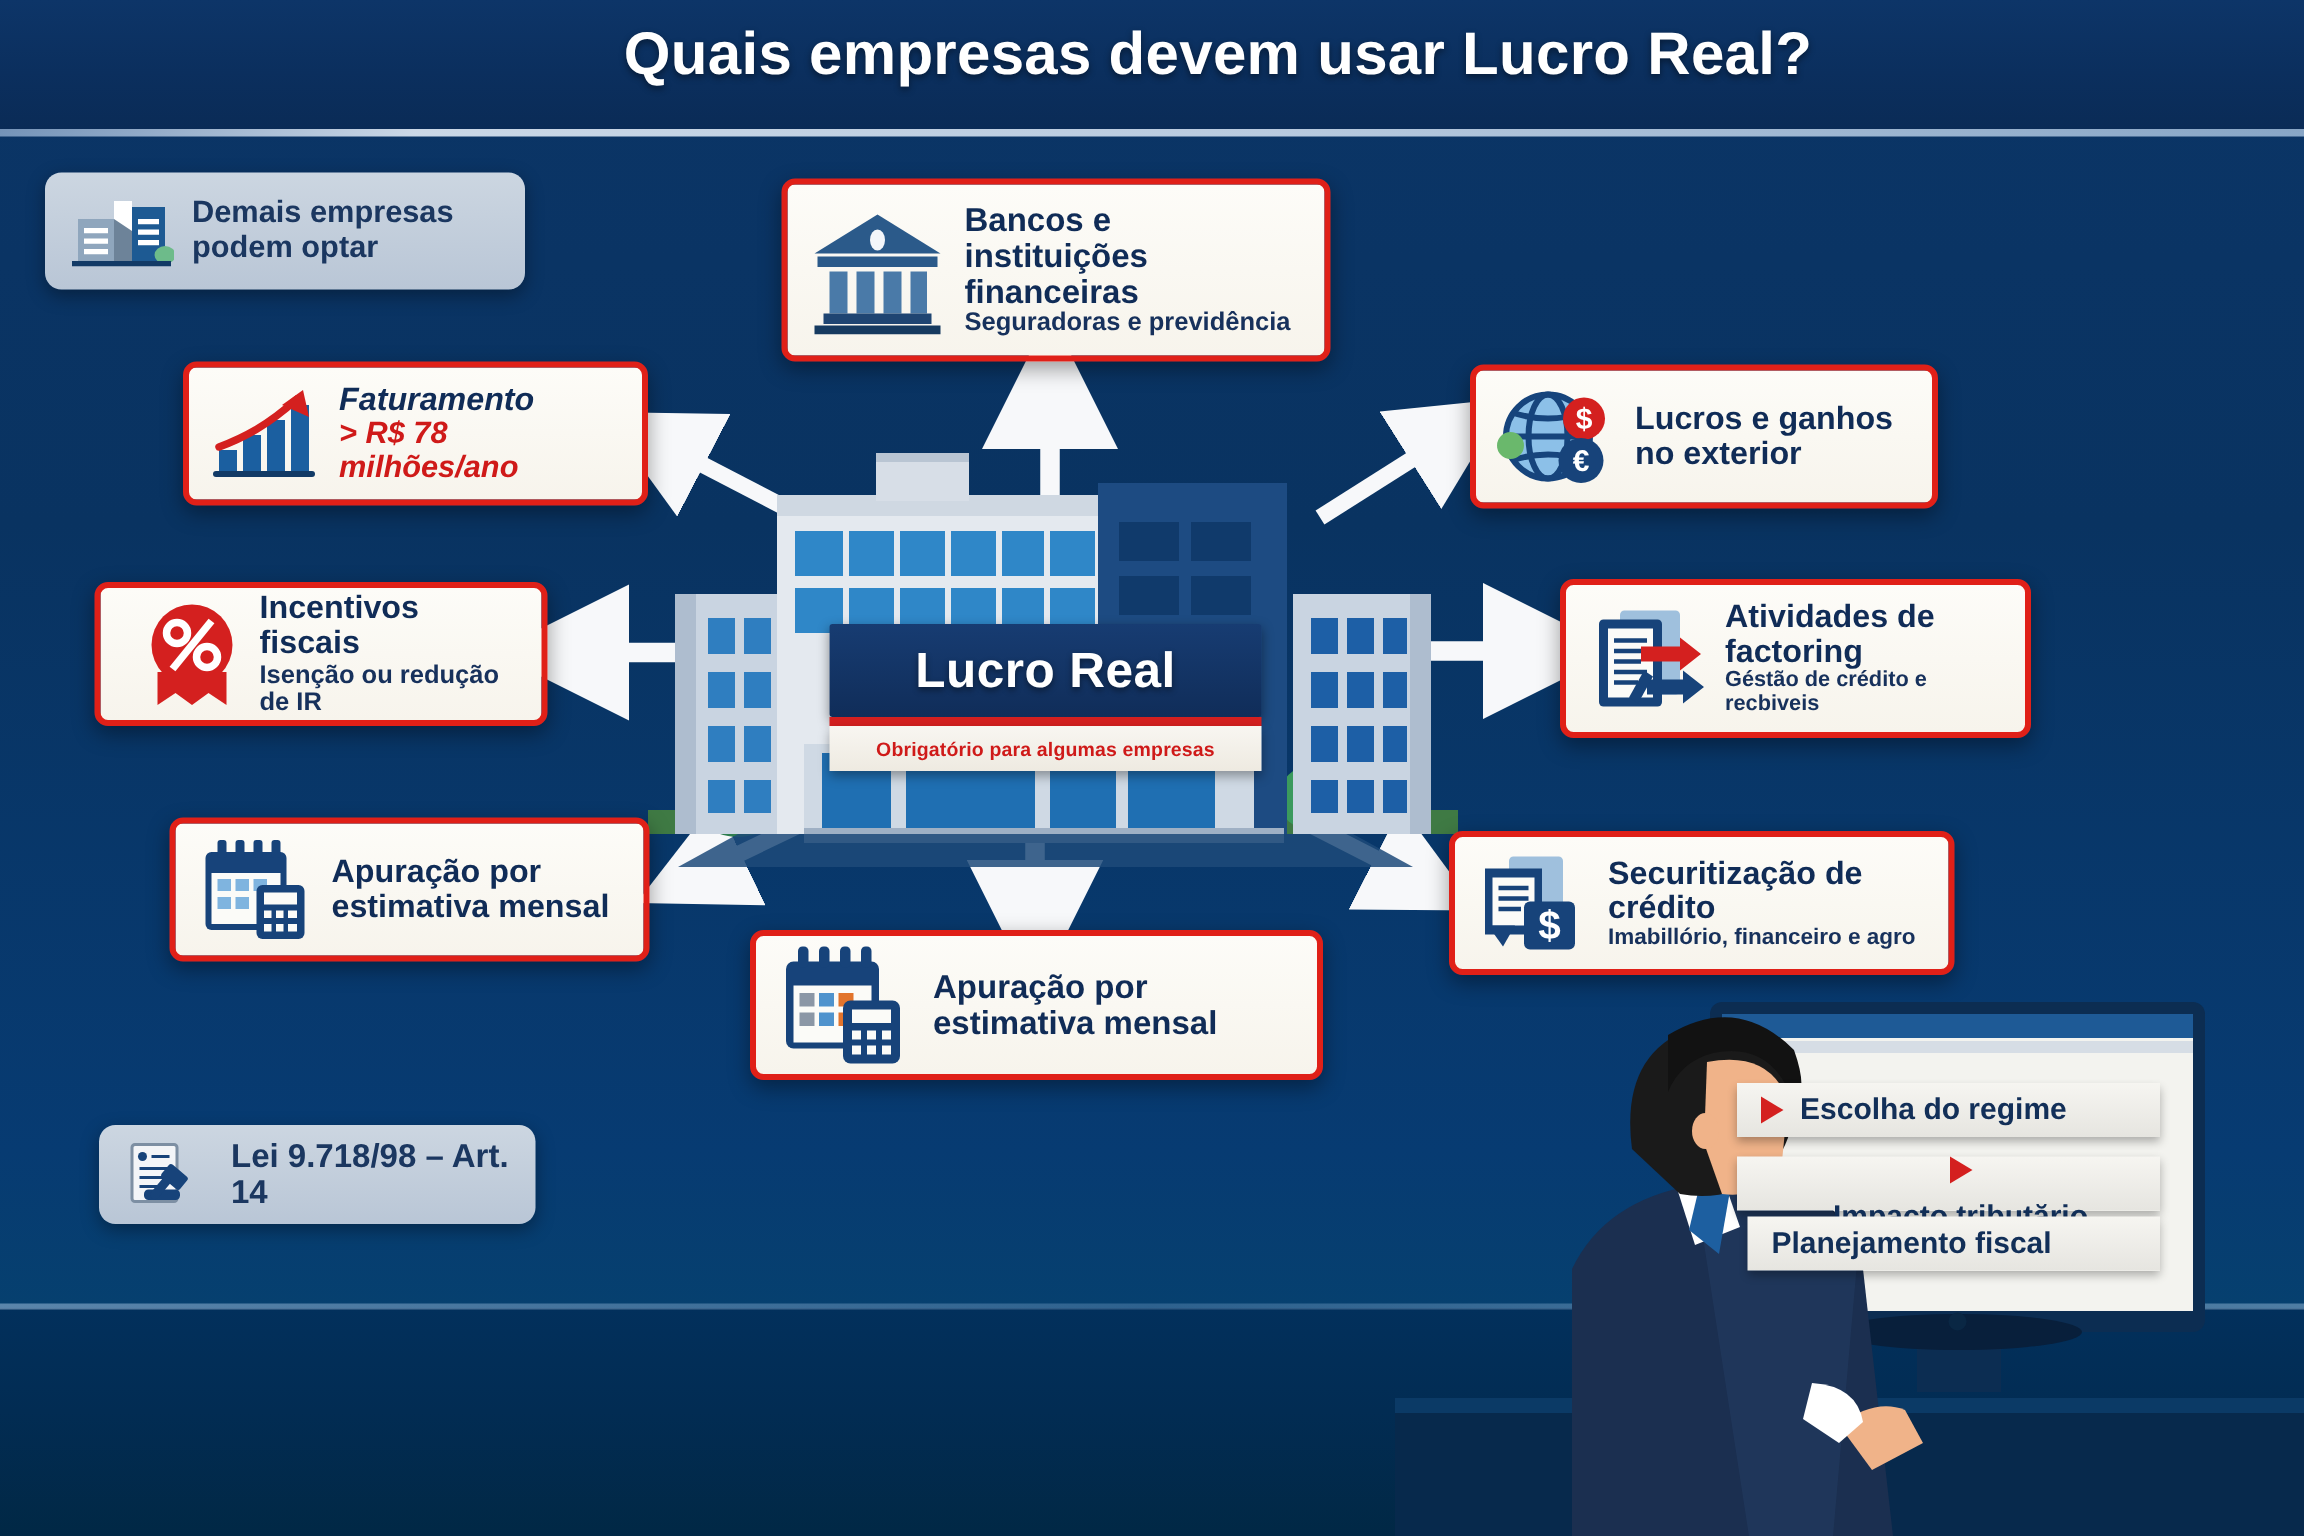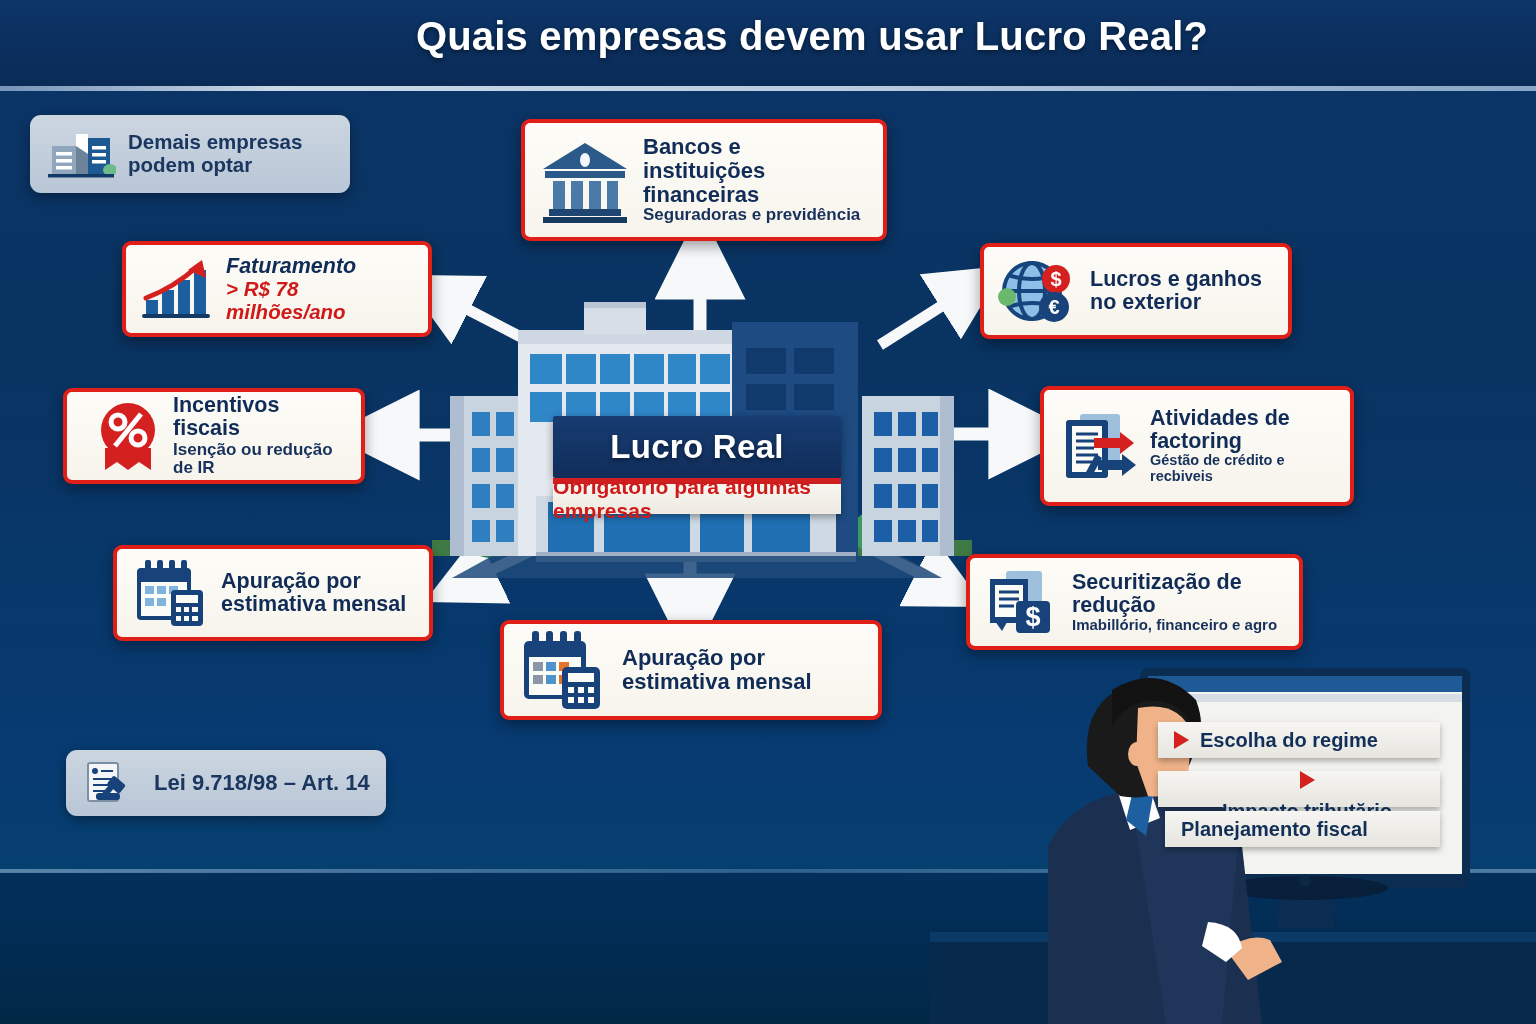--- a/index.html
+++ b/index.html
@@ -47,44 +47,44 @@
          border-radius:11px;box-shadow:0 4px 12px rgba(0,0,0,.35);
          display:flex;align-items:center;gap:12px;padding:8px 16px;}
   .ghost .g1{color:#1b3760;font-weight:700;line-height:1.1;}
 
   
   #c-demais{left:30px;top:115px;width:320px;height:78px;}
   #c-bancos{left:521px;top:119px;width:366px;height:122px;}
   #c-fat{left:122px;top:241px;width:310px;height:96px;font-style:italic;}
   #c-ext{left:980px;top:243px;width:312px;height:96px;}
   #c-inc{left:63px;top:388px;width:302px;height:96px;padding-left:28px;}
-  #c-fac{left:1040px;top:386px;width:314px;height:120px;}
+  #c-fac{left:1040px;top:386px;width:314px;height:106px;}
   #c-apu1{left:113px;top:545px;width:320px;height:96px;}
   #c-sec{left:966px;top:554px;width:337px;height:96px;}
   #c-apu2{left:500px;top:620px;width:382px;height:100px;}
-  #c-lei{left:66px;top:750px;width:320px;height:66px;} .fs20{font-size:20.5px;} .fs21{font-size:21.5px;}
+  #c-lei{left:66px;top:750px;width:291px;height:66px;} .fs20{font-size:20.5px;} .fs21{font-size:21.5px;}
   .fs17{font-size:17px;} .fs15{font-size:15px;} .fs14{font-size:14.5px;}
   .fs22{font-size:22px;}
 
   .ico{flex:0 0 auto;display:block;}
 
   
   .bld{position:absolute;left:432px;top:300px;width:540px;height:290px;}
   .sign-main{position:absolute;left:553px;top:416px;width:288px;height:62px;
              background:linear-gradient(180deg,#173c72 0%,#102d59 100%);
              border-radius:2px;display:flex;align-items:center;justify-content:center;
              box-shadow:0 3px 8px rgba(0,0,0,.4);}
   .sign-main span{color:#fff;font-size:33px;font-weight:700;letter-spacing:.3px;
                   text-shadow:0 2px 4px rgba(0,0,0,.45);}
   .sign-red{position:absolute;left:553px;top:478px;width:288px;height:6px;background:#d42020;}
   .sign-sub{position:absolute;left:553px;top:484px;width:288px;height:30px;
             background:linear-gradient(180deg,#f8f6f1,#eeeae1);
             display:flex;align-items:center;justify-content:center;
             box-shadow:0 3px 7px rgba(0,0,0,.35);}
-  .sign-sub span{color:#cf1a19;font-size:21px;font-weight:700;letter-spacing:.1px;}
+  .sign-sub span{color:#cf1a19;font-size:13px;font-weight:700;letter-spacing:.1px;}
 
   
   .scene{position:absolute;left:930px;top:650px;width:606px;height:374px;}
   .mon-item{position:absolute;display:flex;align-items:center;gap:11px;
             background:linear-gradient(180deg,#f6f5f1,#e6e5e0);
             box-shadow:0 3px 6px rgba(0,0,0,.3);}
   .mon-item span{color:#122f58;font-weight:700;font-size:20px;white-space:nowrap;}
   #mi0{left:1158px;top:722px;width:266px;height:36px;padding-left:16px;}
   #mi1{left:1158px;top:771px;width:266px;height:36px;padding-left:16px;flex-direction:column;}
   #mi2{left:1165px;top:811px;width:259px;height:36px;padding-left:16px;}
@@ -376,21 +376,21 @@
       <g stroke="#17437a" stroke-width="3">
         <line x1="15" y1="25" x2="35" y2="25"></line>
           <line x1="15" y1="32" x2="35" y2="32"></line>
           <line x1="15" y1="39" x2="30" y2="39"></line>
       </g>
       <path d="M8 50 L26 50 L18 64 Z" fill="#17437a"></path>
       <rect x="32" y="34" width="34" height="32" rx="4" fill="#17437a"></rect>
       <text x="49" y="59" font-family="Liberation Sans, sans-serif" font-size="27" font-weight="700" fill="#fff" text-anchor="middle">$</text>
     </svg>
     <div class="txt">
-      <div class="t1 fs21">Securitização de redução</div>
+      <div class="t1 fs21">Securitização de crédito</div>
       <div class="t2 navy fs15">Imabillório, financeiro e agro</div>
     </div>
   </div>
 
   <div class="card" id="c-apu2">
     <svg class="ico" width="92" height="82" viewBox="0 0 92 82">
       <rect x="6" y="12" width="62" height="58" rx="5" fill="#17437a"></rect>
       <g fill="#17437a">
         <rect x="14" y="2" width="7" height="14" rx="3"></rect>
           <rect x="28" y="2" width="7" height="14" rx="3"></rect>

